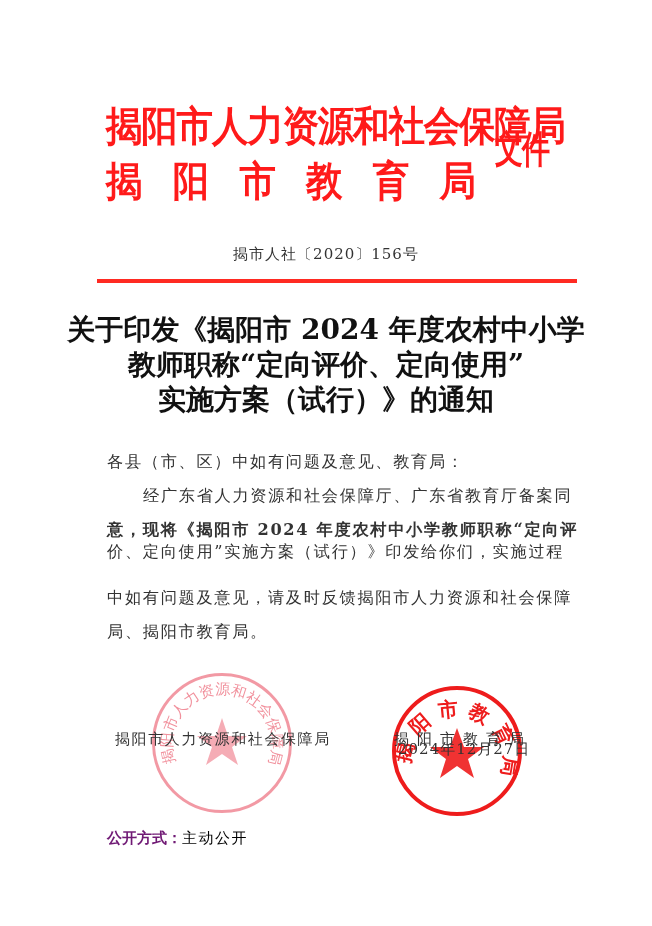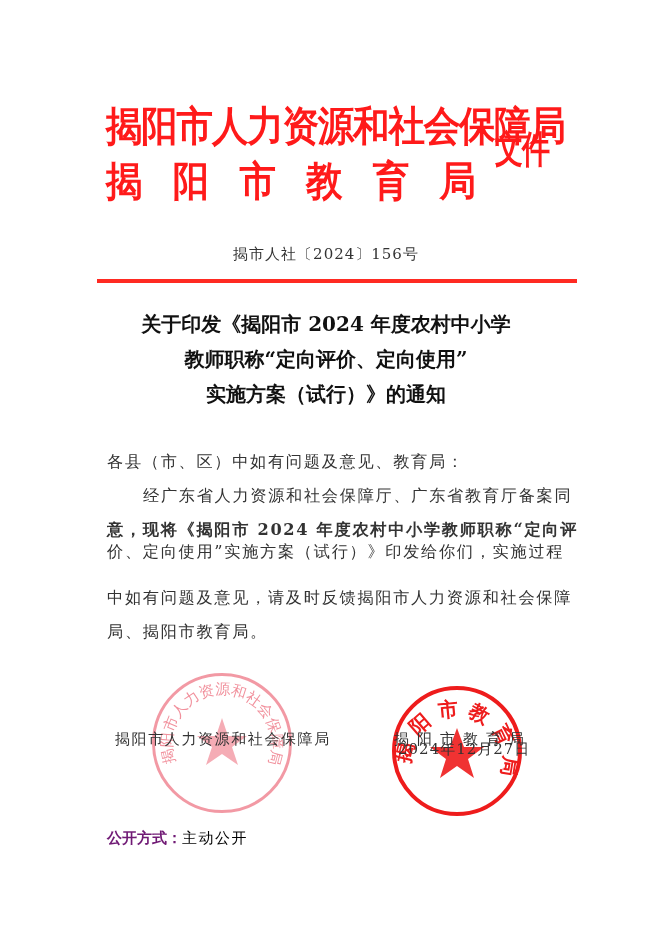--- a/index.html
+++ b/index.html
@@ -10,21 +10,21 @@
   .hdr-line { position: absolute; color: #ff1a1a; font-family: "DejaVu Sans", "Liberation Sans", sans-serif;
               font-weight: bold; white-space: nowrap; }
   .hdr1 { left: 106px; top: 100px; font-size: 36.5px; letter-spacing: -1.2px; transform: scaleY(1.12); transform-origin: top left; }
   .hdr2 { left: 106px; top: 155px; width: 370px; font-size: 36.5px; display: flex; justify-content: space-between; transform: scaleY(1.12); transform-origin: top left; }
   .hdr2 span { display: inline-block; }
   .wenjian { left: 495px; top: 124px; font-size: 28px; letter-spacing: -1px; transform: scaleY(1.35); transform-origin: top left; }
 
   .docno { left: 0; width: 652px; top: 245px; text-align: center; font-size: 15px; color: #333; letter-spacing: 1px; }
   .redrule { left: 97px; top: 279px; width: 480px; height: 4px; background: #ff2a22; }
 
-  .title { left: 0; width: 652px; text-align: center; font-size: 20px; font-weight: bold; color: #111; white-space: nowrap; }
+  .title { left: 0; width: 652px; text-align: center; font-size: 28px; font-weight: bold; color: #111; white-space: nowrap; }
   .t1 { top: 311px; }
   .t2 { top: 346px; }
   .t3 { top: 381px; }
 
   .body-line { left: 107px; font-size: 16.2px; color: #333; white-space: nowrap; letter-spacing: 1.7px; }
   .bl1 { top: 451px; }
   .bl2 { top: 485px; left: 143px; }
   .bl3 { top: 519px; font-weight: bold; }
   .bl4 { top: 541px; }
   .bl5 { top: 587px; }
@@ -50,21 +50,21 @@
 <div class="hdr-line hdr2">
   <span>揭</span>
   <span>阳</span>
   <span>市</span>
   <span>教</span>
   <span>育</span>
   <span>局</span>
 </div>
 <div class="hdr-line wenjian">文件</div>
 
-<div class="abs docno">揭市人社〔2024〕156号</div>
+<div class="abs docno">揭市人社〔2020〕156号</div>
 <div class="abs redrule"></div>
 
 <div class="abs title t1">关于印发《揭阳市 2024 年度农村中小学</div>
 <div class="abs title t2">教师职称“定向评价、定向使用”</div>
 <div class="abs title t3">实施方案（试行）》的通知</div>
 
 <div class="abs body-line bl1">各县（市、区）中如有问题及意见、教育局：</div>
 <div class="abs body-line bl2">经广东省人力资源和社会保障厅、广东省教育厅备案同</div>
 <div class="abs body-line bl3">意，现将《揭阳市 2024 年度农村中小学教师职称“定向评</div>
 <div class="abs body-line bl4">价、定向使用”实施方案（试行）》印发给你们，实施过程</div>

